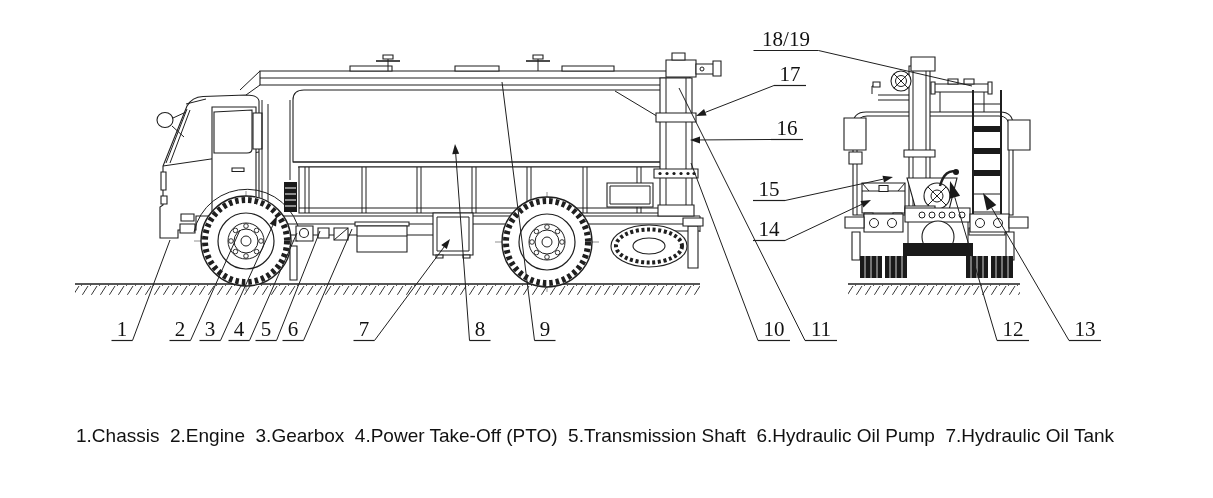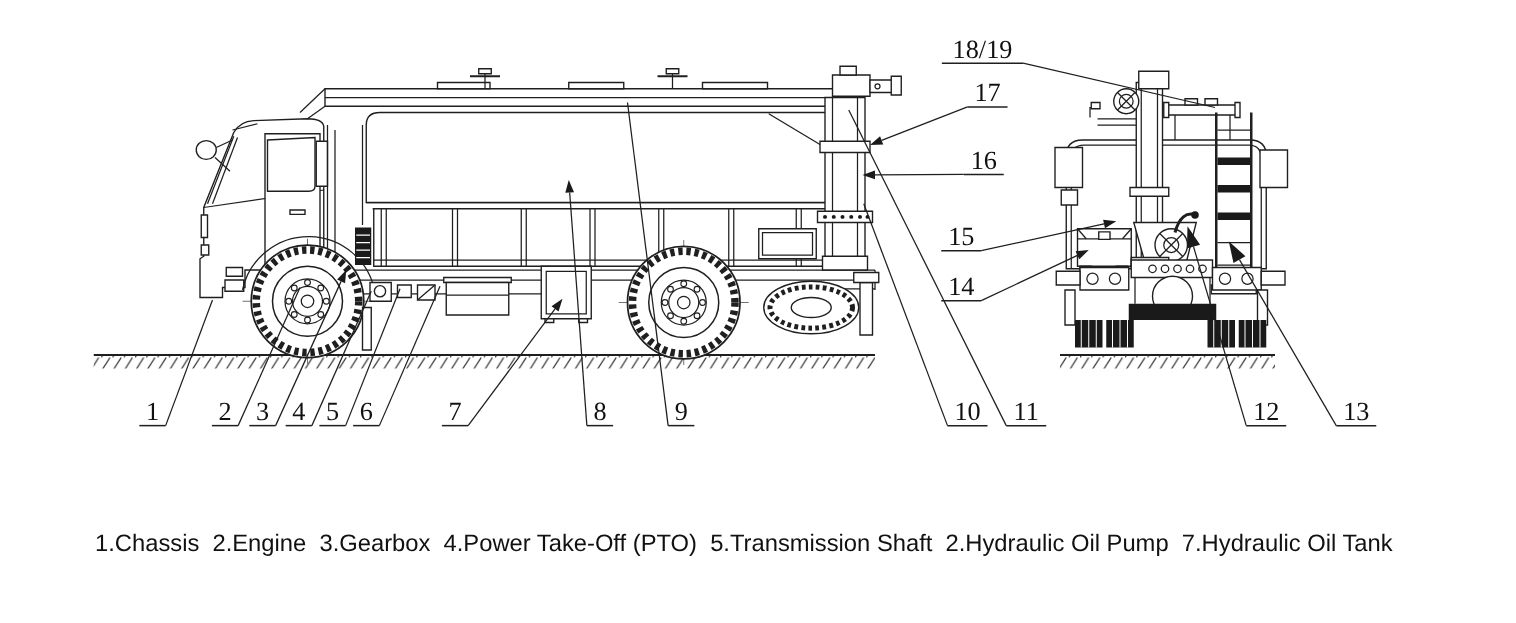--- a/index.html
+++ b/index.html
@@ -379,18 +379,18 @@
         </g>
         <g>
           <line x1="818.5" y1="50.5" x2="972" y2="86" stroke="#1f1f1f" stroke-width="1"></line>
           <line x1="753.5" y1="50.5" x2="818.5" y2="50.5" stroke="#1f1f1f" stroke-width="1.2"></line>
           <text x="786" y="46" class="callout-text">18/19</text>
         </g>
       </g>
 </svg>
 
 <div id="legend">
-  <div>1.Chassis  2.Engine  3.Gearbox  4.Power Take-Off (PTO)  5.Transmission Shaft  2.Hydraulic Oil Pump  7.Hydraulic Oil Tank</div>
+  <div>1.Chassis  2.Engine  3.Gearbox  4.Power Take-Off (PTO)  5.Transmission Shaft  6.Hydraulic Oil Pump  7.Hydraulic Oil Tank</div>
   
   
 </div>
 
 </div>
 
 </body></html>

